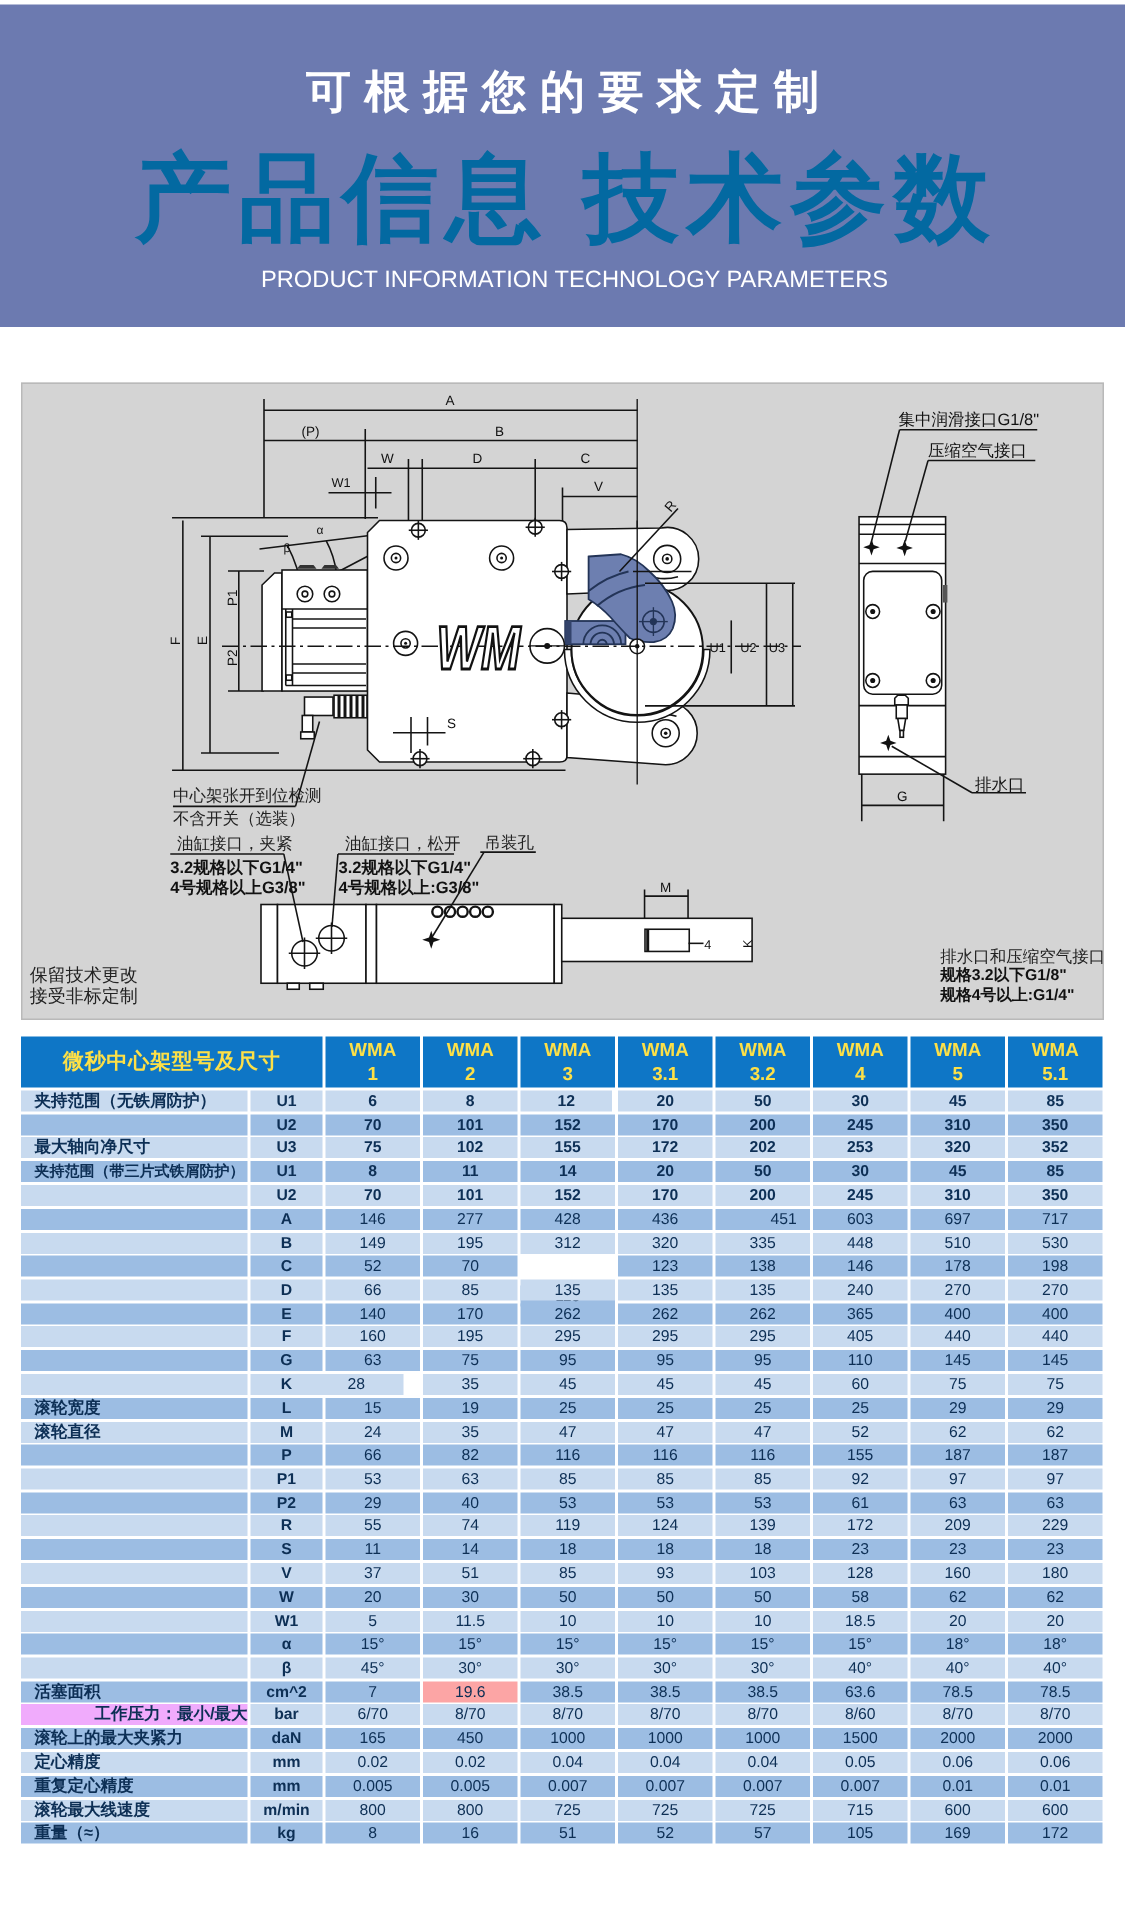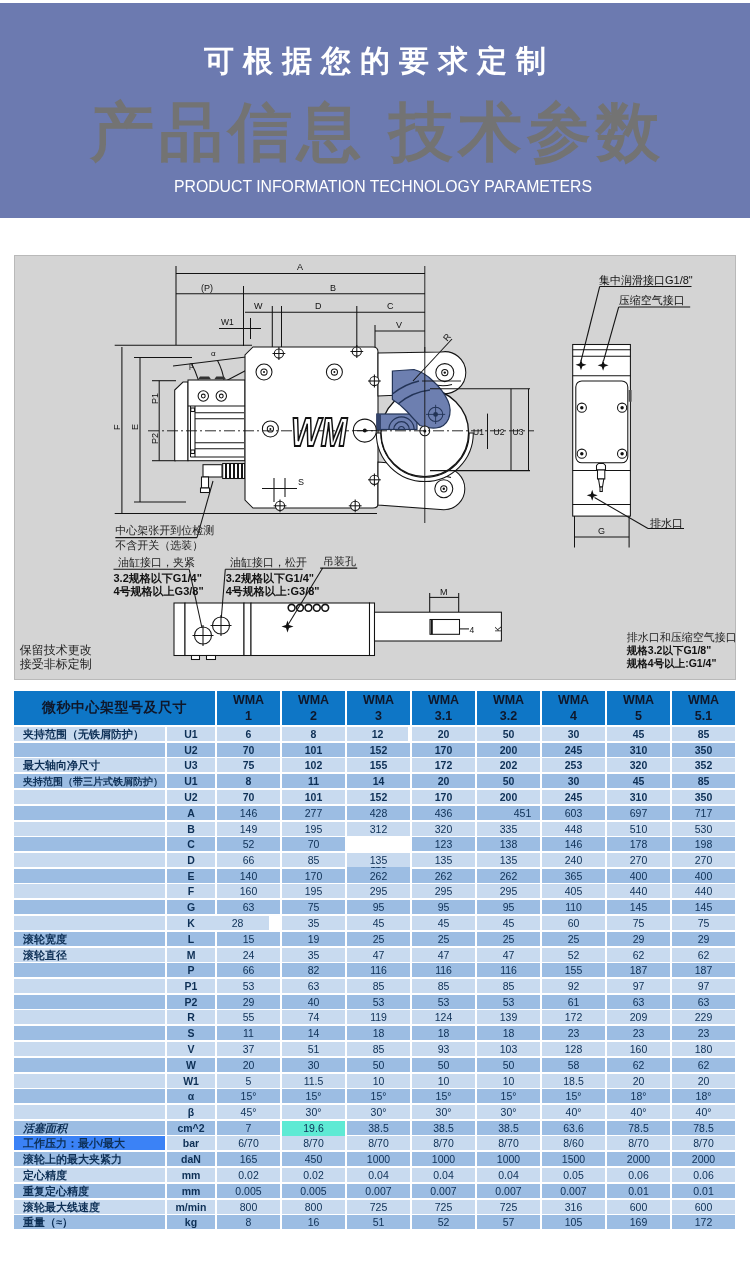--- a/index.html
+++ b/index.html
@@ -1,24 +1,24 @@
 <!DOCTYPE html>
 <html><head>
 <meta charset="utf-8">
 <style>
 * { margin:0; padding:0; box-sizing:border-box; }
 html,body { width:750px; height:1286px; background:#ffffff; font-family:"Liberation Sans", sans-serif; position:relative; overflow:hidden; }
 .hdr { position:absolute; left:0; top:3px; width:750px; height:215px; background:#6c7ab0; }
 .h1 { position:absolute; left:0; top:41px; width:750px; text-align:center; color:#fff; font-size:30px; font-weight:bold; letter-spacing:9px; text-indent:9px; }
-.h2 { position:absolute; left:0; top:89px; width:750px; text-align:center; color:#737373; font-size:64px; font-weight:bold; letter-spacing:5px; text-indent:5px; }
+.h2 { position:absolute; left:0; top:89px; width:750px; text-align:center; color:#0369a1; font-size:64px; font-weight:bold; letter-spacing:5px; text-indent:5px; }
 .h3 { position:absolute; left:8px; top:178px; width:750px; text-align:center; color:#fff; font-size:15.8px; letter-spacing:0px; }
 .panel { position:absolute; left:14px; top:255px; width:722px; height:425px; background:#d4d4d4; border:1px solid #b9b9b9; }
 .panel svg { position:absolute; left:-1px; top:-1px; }
 .tbl { position:absolute; left:0; top:0; }
-.hcell { position:absolute; background:#0e76c6; color:#0f172a; text-align:center; }
+.hcell { position:absolute; background:#0e76c6; color:#fde047; text-align:center; }
 .htitle { display:block; font-size:14px; font-weight:bold; margin-top:8px; letter-spacing:0.5px; }
 .wma { display:block; font-size:12.5px; font-weight:bold; line-height:16px; margin-top:1px; }
 .cell { position:absolute; color:#0d2f55; font-size:10.5px; line-height:14px; white-space:nowrap; }
 .ct { text-align:center; }
 .lc { text-align:left; z-index:2; }
 .lab { font-size:11px; padding-left:9px; font-weight:bold; }
 .fw { font-weight:bold; }
 </style>
 </head>
 <body>
@@ -735,32 +735,32 @@
 <div class="cell ct fw" style="left:167px;top:1105px;width:48px;height:14px;background:#c8daef;">β</div>
 <div class="cell ct " style="left:217px;top:1105px;width:63px;height:14px;background:#c8daef;">45°</div>
     <div class="cell ct " style="left:282px;top:1105px;width:63px;height:14px;background:#c8daef;">30°</div>
     <div class="cell ct " style="left:347px;top:1105px;width:63px;height:14px;background:#c8daef;">30°</div>
     <div class="cell ct " style="left:412px;top:1105px;width:63px;height:14px;background:#c8daef;">30°</div>
     <div class="cell ct " style="left:477px;top:1105px;width:63px;height:14px;background:#c8daef;">30°</div>
     <div class="cell ct " style="left:542px;top:1105px;width:63px;height:14px;background:#c8daef;">40°</div>
     <div class="cell ct " style="left:607px;top:1105px;width:63px;height:14px;background:#c8daef;">40°</div>
     <div class="cell ct " style="left:672px;top:1105px;width:63px;height:14px;background:#c8daef;">40°</div>
 
-<div class="cell lc " style="left:14px;top:1121px;width:151px;height:14px;background:#9cbde3;font-style:italic;"><span class="lab" style="">活塞面积</span></div>
+<div class="cell lc " style="left:14px;top:1121px;width:151px;height:14px;background:#9cbde3;"><span class="lab" style="">活塞面积</span></div>
 <div class="cell ct fw" style="left:167px;top:1121px;width:48px;height:14px;background:#9cbde3;">cm^2</div>
 <div class="cell ct " style="left:217px;top:1121px;width:63px;height:14px;background:#9cbde3;">7</div>
-    <div class="cell ct " style="left:282px;top:1121px;width:63px;height:28px;background:#5eead4;">19.6</div>
+    <div class="cell ct " style="left:282px;top:1121px;width:63px;height:14px;background:#fca5a5;">19.6</div>
     <div class="cell ct " style="left:347px;top:1121px;width:63px;height:14px;background:#9cbde3;">38.5</div>
     <div class="cell ct " style="left:412px;top:1121px;width:63px;height:14px;background:#9cbde3;">38.5</div>
     <div class="cell ct " style="left:477px;top:1121px;width:63px;height:14px;background:#9cbde3;">38.5</div>
     <div class="cell ct " style="left:542px;top:1121px;width:63px;height:14px;background:#9cbde3;">63.6</div>
     <div class="cell ct " style="left:607px;top:1121px;width:63px;height:14px;background:#9cbde3;">78.5</div>
     <div class="cell ct " style="left:672px;top:1121px;width:63px;height:14px;background:#9cbde3;">78.5</div>
 
-<div class="cell lc " style="left:14px;top:1136px;width:151px;height:14px;background:#3b82f6;"><span class="lab" style="">工作压力：最小/最大</span></div>
+<div class="cell lc " style="left:14px;top:1136px;width:151px;height:14px;background:#f0abfc;padding-left:40px;"><span class="lab" style="">工作压力：最小/最大</span></div>
 <div class="cell ct fw" style="left:167px;top:1136px;width:48px;height:14px;background:#c8daef;">bar</div>
 <div class="cell ct " style="left:217px;top:1136px;width:63px;height:14px;background:#c8daef;">6/70</div>
     <div class="cell ct " style="left:282px;top:1136px;width:63px;height:14px;background:#c8daef;">8/70</div>
     <div class="cell ct " style="left:347px;top:1136px;width:63px;height:14px;background:#c8daef;">8/70</div>
     <div class="cell ct " style="left:412px;top:1136px;width:63px;height:14px;background:#c8daef;">8/70</div>
     <div class="cell ct " style="left:477px;top:1136px;width:63px;height:14px;background:#c8daef;">8/70</div>
     <div class="cell ct " style="left:542px;top:1136px;width:63px;height:14px;background:#c8daef;text-align:center;">8/60</div>
     <div class="cell ct " style="left:607px;top:1136px;width:63px;height:14px;background:#c8daef;">8/70</div>
     <div class="cell ct " style="left:672px;top:1136px;width:63px;height:14px;background:#c8daef;">8/70</div>
 
@@ -797,21 +797,21 @@
     <div class="cell ct " style="left:607px;top:1184px;width:63px;height:14px;background:#9cbde3;">0.01</div>
     <div class="cell ct " style="left:672px;top:1184px;width:63px;height:14px;background:#9cbde3;">0.01</div>
 
 <div class="cell lc " style="left:14px;top:1200px;width:151px;height:14px;background:#c8daef;"><span class="lab" style="">滚轮最大线速度</span></div>
 <div class="cell ct fw" style="left:167px;top:1200px;width:48px;height:14px;background:#c8daef;">m/min</div>
 <div class="cell ct " style="left:217px;top:1200px;width:63px;height:14px;background:#c8daef;">800</div>
     <div class="cell ct " style="left:282px;top:1200px;width:63px;height:14px;background:#c8daef;">800</div>
     <div class="cell ct " style="left:347px;top:1200px;width:63px;height:14px;background:#c8daef;">725</div>
     <div class="cell ct " style="left:412px;top:1200px;width:63px;height:14px;background:#c8daef;">725</div>
     <div class="cell ct " style="left:477px;top:1200px;width:63px;height:14px;background:#c8daef;">725</div>
-    <div class="cell ct " style="left:542px;top:1200px;width:63px;height:14px;background:#c8daef;">316</div>
+    <div class="cell ct " style="left:542px;top:1200px;width:63px;height:14px;background:#c8daef;">715</div>
     <div class="cell ct " style="left:607px;top:1200px;width:63px;height:14px;background:#c8daef;">600</div>
     <div class="cell ct " style="left:672px;top:1200px;width:63px;height:14px;background:#c8daef;">600</div>
 
 <div class="cell lc " style="left:14px;top:1215px;width:151px;height:14px;background:#9cbde3;"><span class="lab" style="">重量（≈）</span></div>
 <div class="cell ct fw" style="left:167px;top:1215px;width:48px;height:14px;background:#9cbde3;">kg</div>
 <div class="cell ct " style="left:217px;top:1215px;width:63px;height:14px;background:#9cbde3;">8</div>
     <div class="cell ct " style="left:282px;top:1215px;width:63px;height:14px;background:#9cbde3;">16</div>
     <div class="cell ct " style="left:347px;top:1215px;width:63px;height:14px;background:#9cbde3;">51</div>
     <div class="cell ct " style="left:412px;top:1215px;width:63px;height:14px;background:#9cbde3;">52</div>
     <div class="cell ct " style="left:477px;top:1215px;width:63px;height:14px;background:#9cbde3;">57</div>

